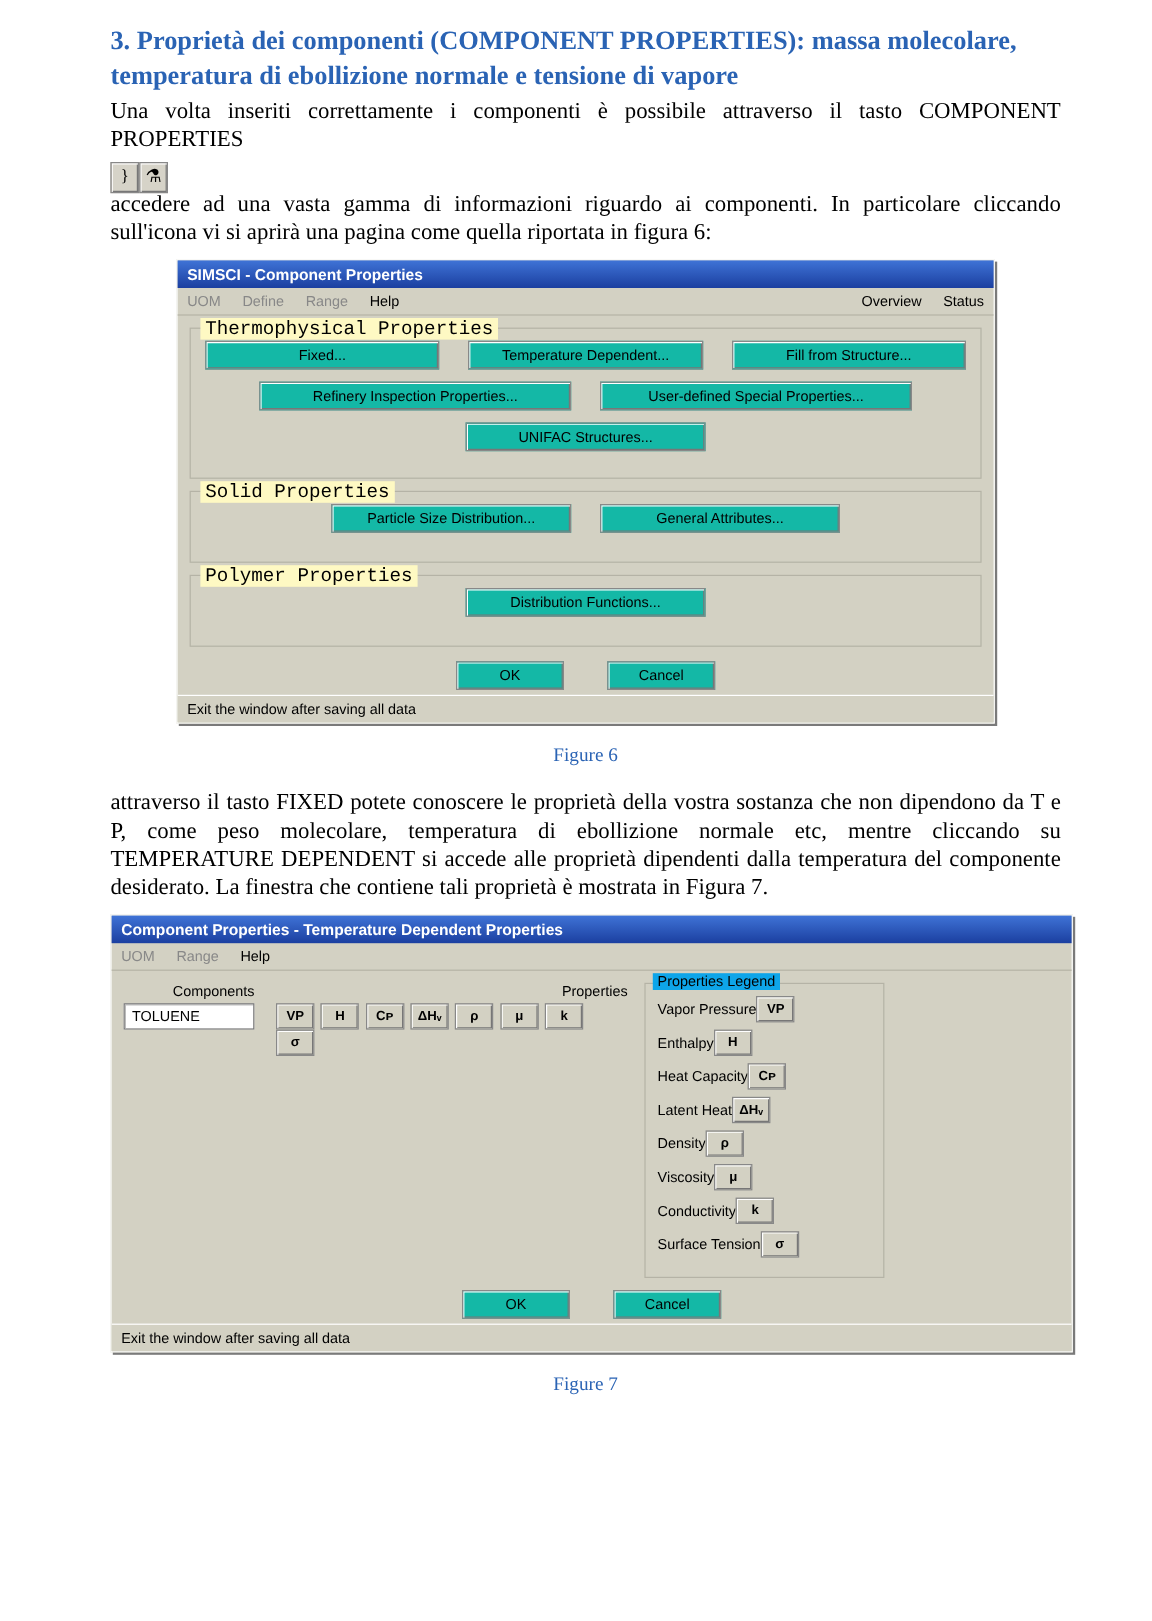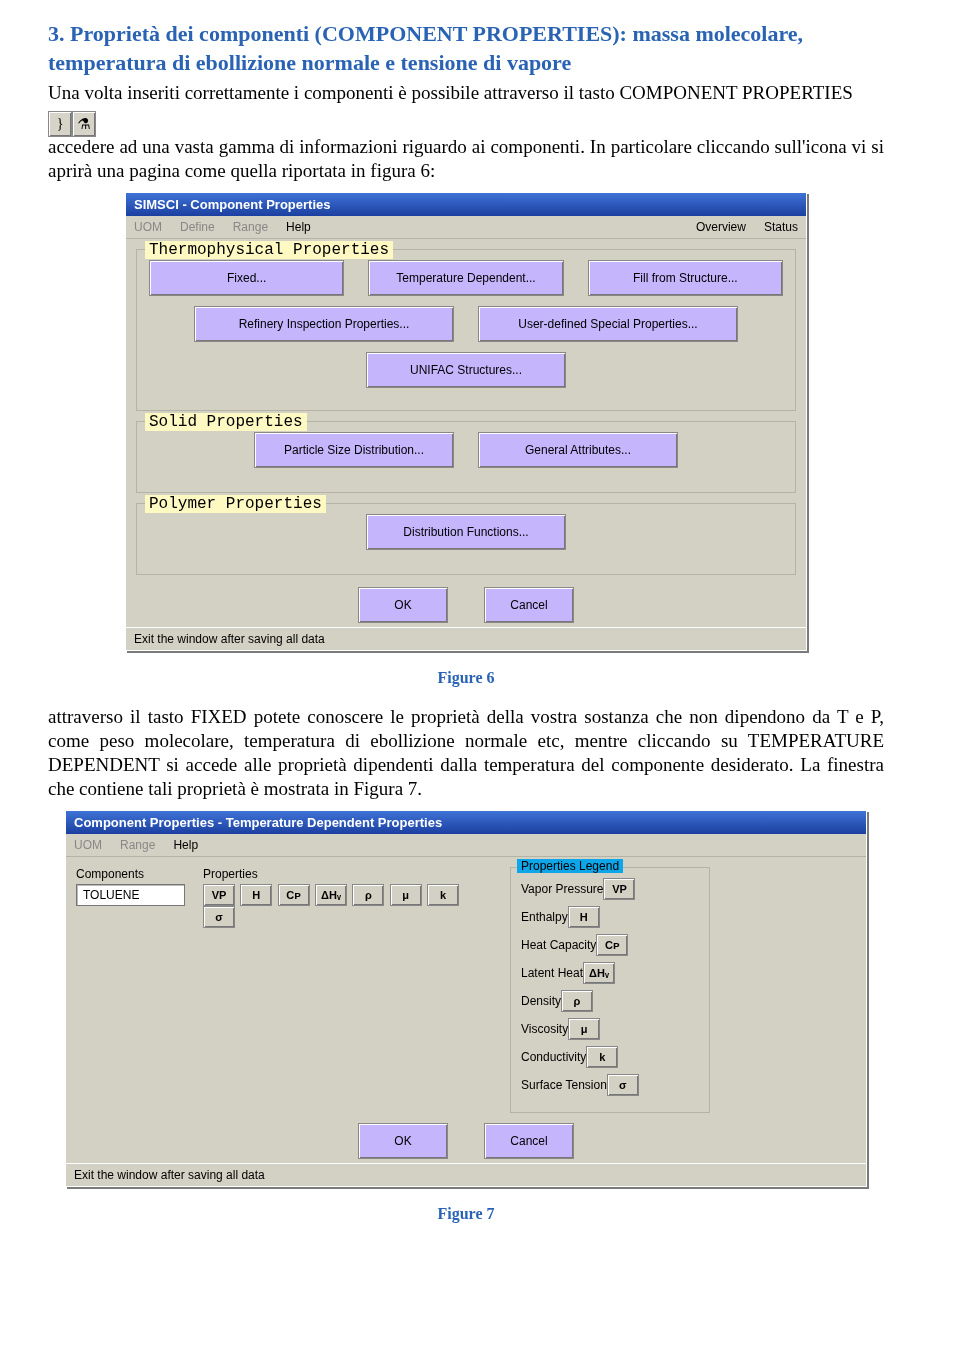--- a/index.html
+++ b/index.html
@@ -4,20 +4,21 @@
 <style>
   body{
     margin:0;
     background:#ffffff;
     font-family:"Times New Roman",serif;
     color:#000;
     width:960px;
   }
   .page{
     padding:20px 76px 20px 48px;
+    margin-left:44px;
   }
   .heading{
     color:#2a63b4;
     font-size:22px;
     font-weight:bold;
     line-height:1.3;
     margin-bottom:4px;
   }
   .body-text{
     font-size:19px;
@@ -32,21 +33,21 @@
   .icon-cell{
     width:22px;height:24px;
     background:#d6d3c8;
     border:1px solid #888;
     box-shadow:inset 1px 1px 0 #fff, inset -1px -1px 0 #777;
     display:flex;align-items:center;justify-content:center;
     font-size:14px;
   }
   .caption{
     color:#2a63b4;
-    font-weight:bold;
+    font-weight:normal;
     text-align:center;
     font-size:16px;
     margin:18px 0 18px 0;
   }
   .win{
     font-family:Tahoma,Arial,sans-serif;
     font-size:12px;
     color:#000;
     background:#d3d1c3;
     border:1px solid #fff;
@@ -73,24 +74,24 @@
     border:1px solid #b5b3a6;
     margin:10px 10px 6px 10px;
     padding:10px 12px 14px 12px;
     position:relative;
   }
   .groupbox .legend{
     position:absolute;top:-9px;left:8px;
     background:#fef9c3;padding:0 4px;font-size:16px;font-family:Liberation Mono, monospace;
   }
   .btn,.ibtn{
-    background:#c4b5fd;
+    background:#14b8a6;
     border:1px solid #888;
     box-shadow:inset 1px 1px 0 #fff, inset -1px -1px 0 #777;
-    height:36px;
+    height:24px;
     display:inline-flex;align-items:center;justify-content:center;
     padding:0 10px;
     font-size:12px;font-family:inherit;
     white-space:nowrap;
   }
   .row{display:flex;gap:24px;margin-bottom:10px;justify-content:center;}
   .w180{width:200px;}
   .w280{width:260px;}
   .centered{display:flex;justify-content:center;margin-bottom:8px;}
   .footer{
@@ -99,21 +100,21 @@
   }
   .status{
     background:#d3d1c3;
     border-top:1px solid #fff;
     padding:4px 8px;font-size:12px;
   }
   
   .win2-body{display:flex;padding:10px 10px 4px 10px;gap:14px;}
   .leftcol{flex:0 0 420px;}
   .legend-col{flex:0 0 200px;}
-  .label-small{font-size:12px;margin-bottom:3px;}
+  .label-small{font-size:12px;margin-bottom:3px;text-align:right;}
   .input{
     background:#fff;border:1px solid #777;
     height:20px;display:inline-block;
     box-shadow:inset 1px 1px 0 #bbb;
     padding:0 6px;line-height:20px;font-size:12px;
   }
   .prop-btn{
     width:30px;height:20px;
     background:#d3d1c3;
     border:1px solid #888;

